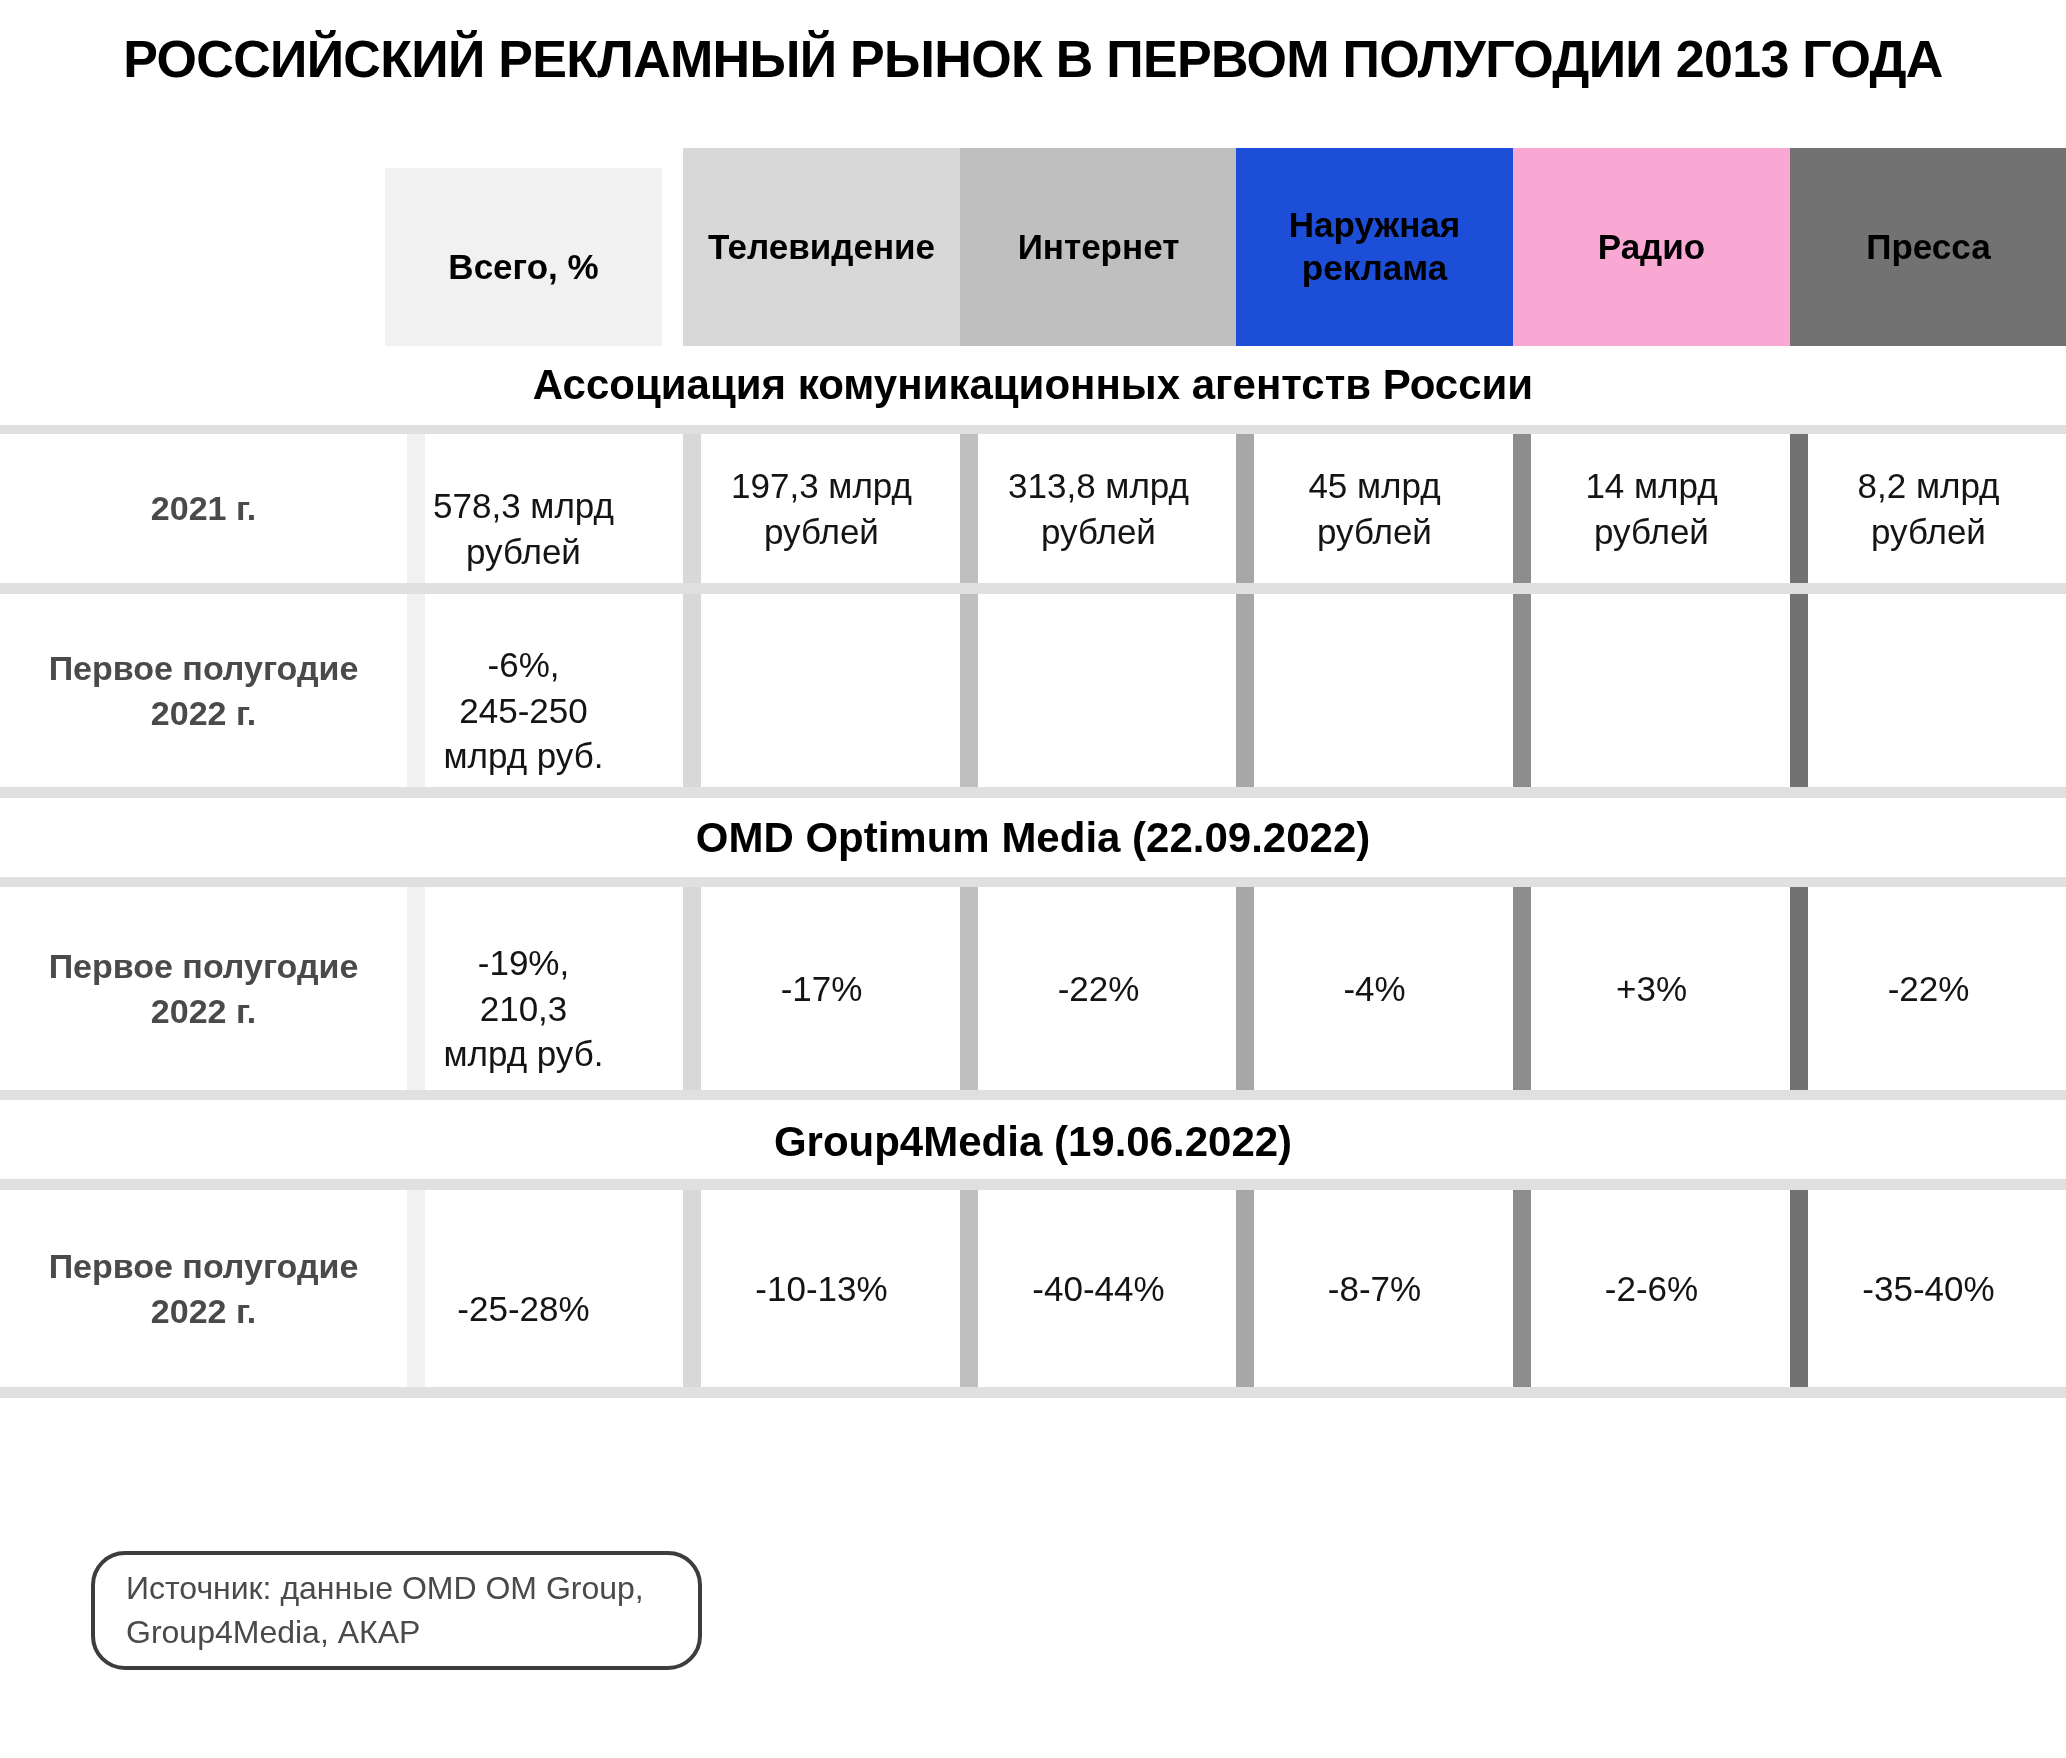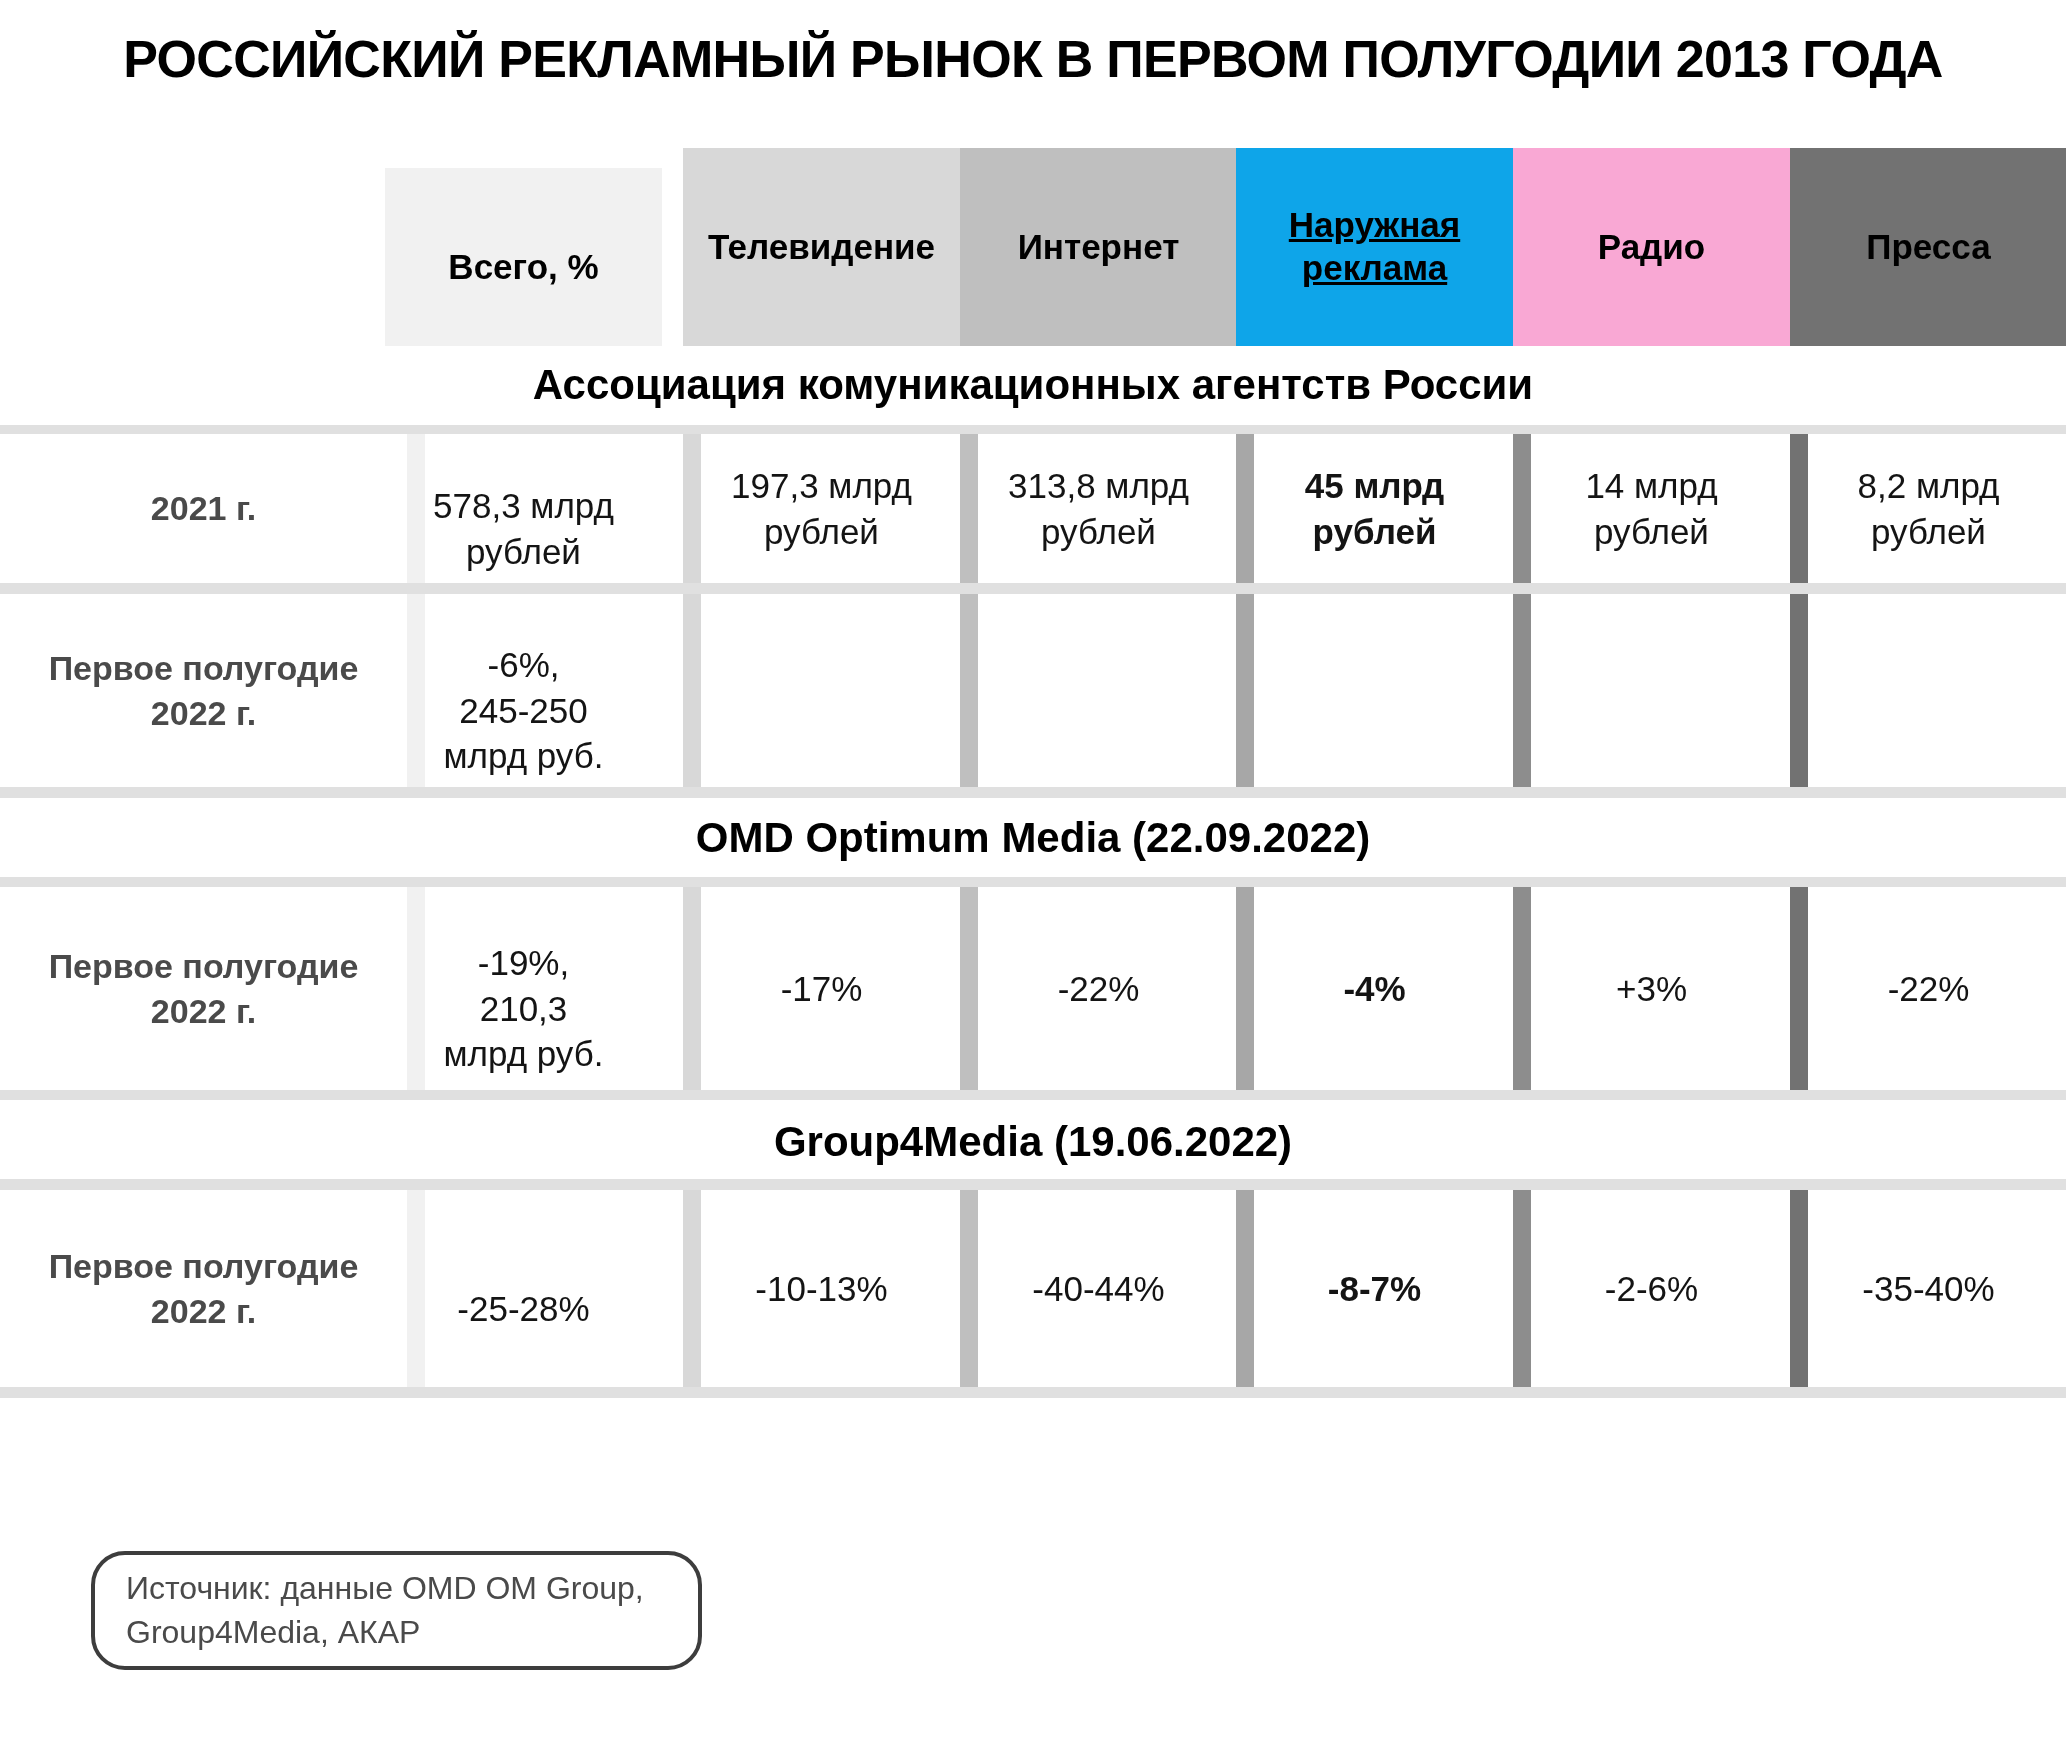--- a/index.html
+++ b/index.html
@@ -21,30 +21,30 @@
   .band{position:absolute;left:0;width:2066px;}
   .cell{
     position:absolute;top:0;height:100%;
     display:flex;align-items:center;justify-content:center;
     text-align:center;white-space:pre-line;
   }
   .c1{left:0;width:407px;}
   .c2{left:385px;width:277px;margin-top:20px;}
   .c3{left:683px;width:277px;}
   .c4{left:960px;width:277px;}
-  .c5{left:1236px;width:277px;font-weight:bold;}
+  .c5{left:1236px;width:277px;}
   .c6{left:1513px;width:277px;}
   .c7{left:1790px;width:277px;}
 
   .thead{top:148px;height:198px;}
   .thead .cell{font-size:35px;font-weight:bold;color:#000;line-height:1.22;}
   .bg2{background:#f1f1f1;}
   .bg3{background:#d8d8d8;}
   .bg4{background:#bfbfbf;}
-  .bg5{background:#0ea5e9;text-decoration:underline;}
+  .bg5{background:#1d4ed8;}
   .bg6{background:#f9a8d4;}
   .bg7{background:#727272;}
 
   .secband{
     display:flex;align-items:center;justify-content:center;
     text-align:center;
     font-size:42px;font-weight:bold;color:#000;
     background:#ffffff;
   }
   .sec1{top:346px;height:78px;}

